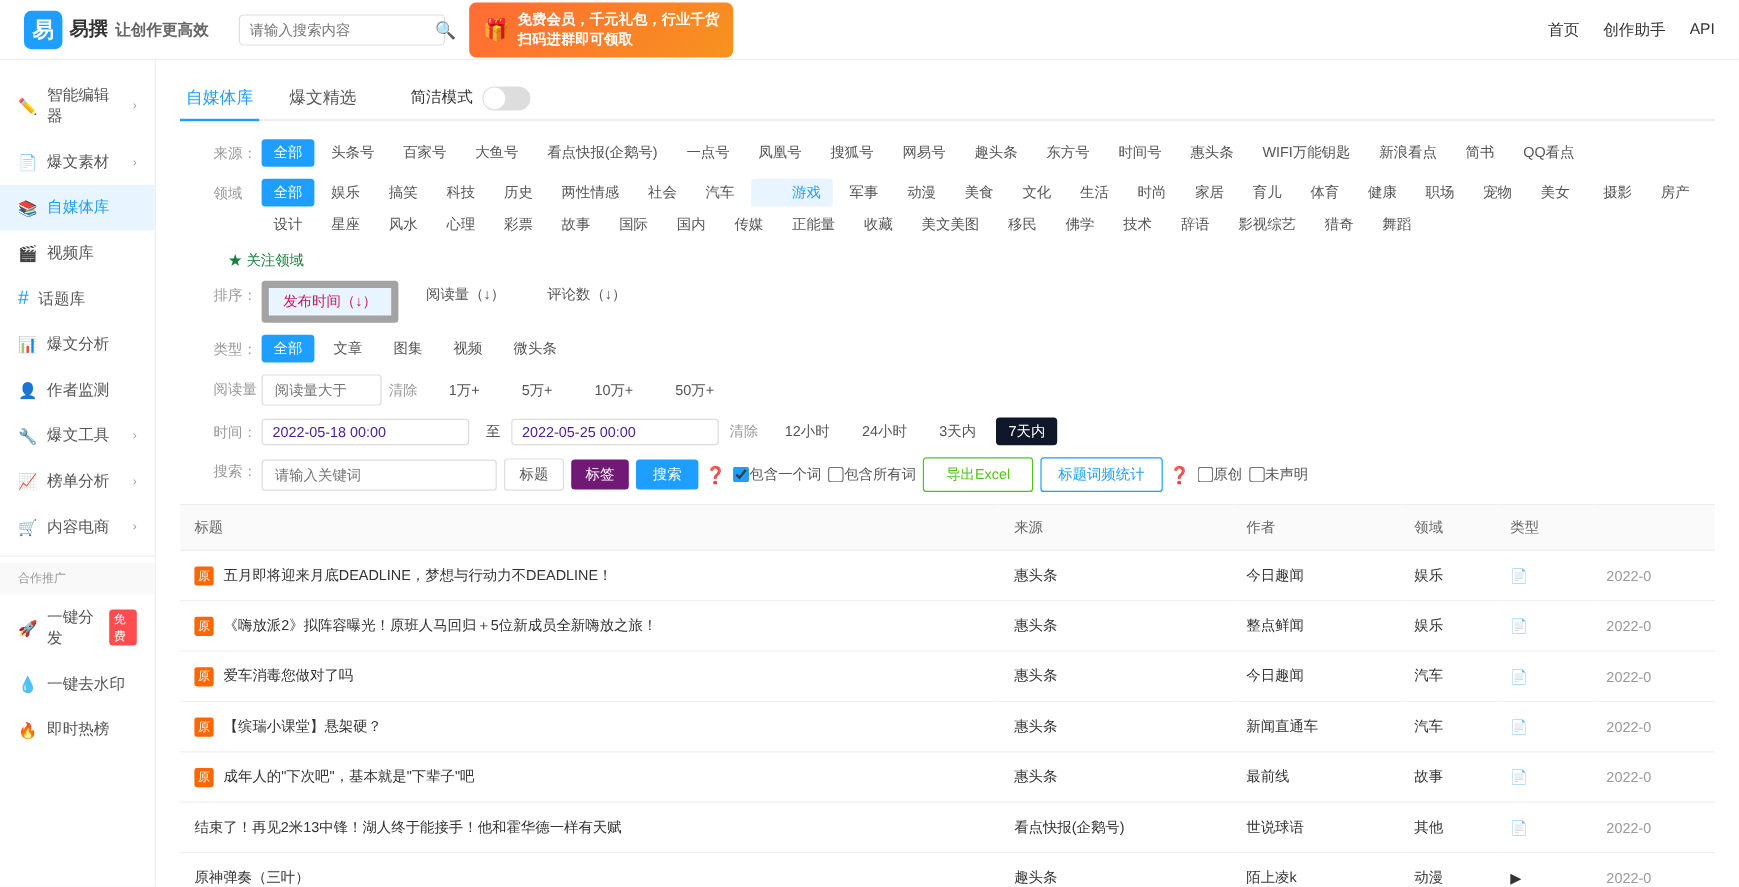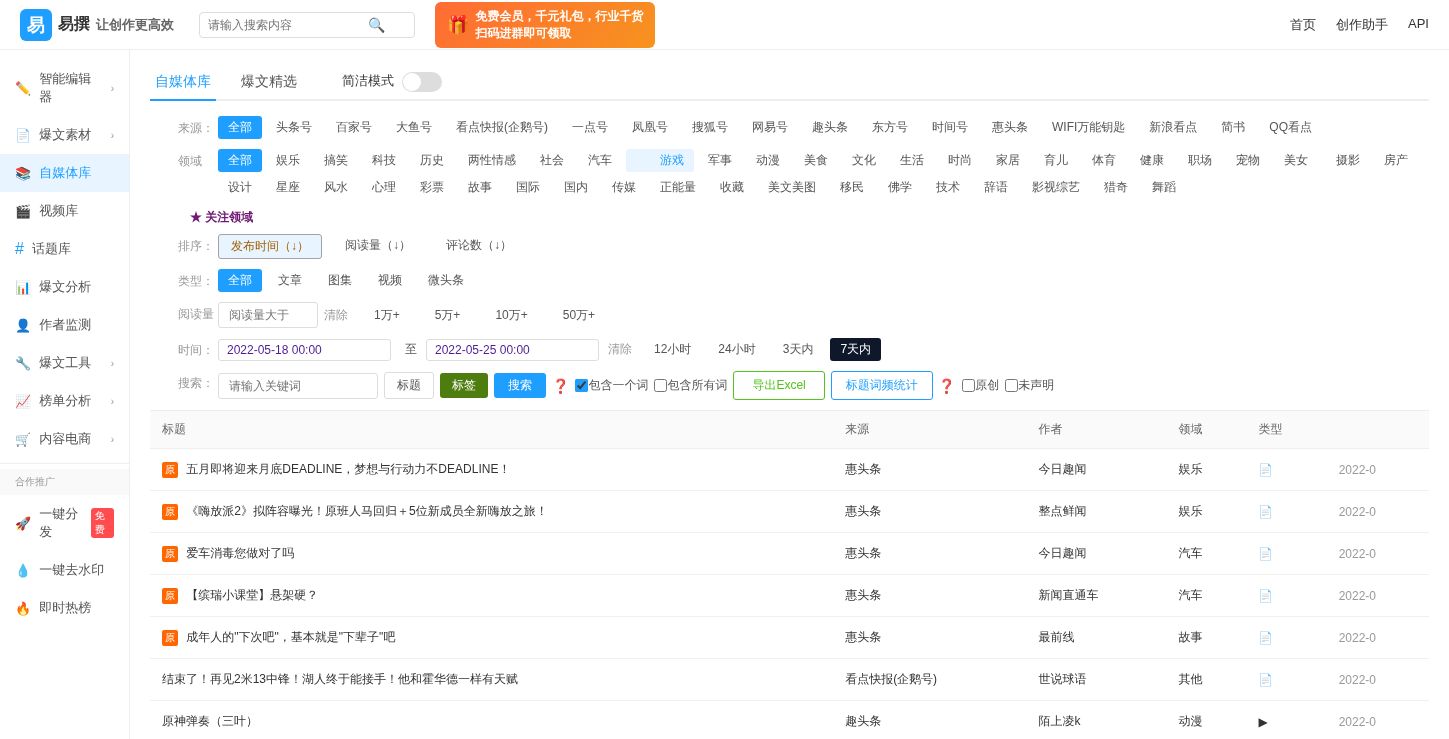--- a/index.html
+++ b/index.html
@@ -3,21 +3,21 @@
   <meta charset="utf-8">
   <style>
     * { box-sizing: border-box; margin: 0; padding: 0; }
     body { font-family: "Microsoft YaHei", "PingFang SC", sans-serif; font-size: 13px; color: #333; background: #f5f5f5; display: flex; flex-direction: column; height: 739px; overflow: hidden; }
 
     
     .top-nav { background: #fff; height: 50px; display: flex; align-items: center; padding: 0 20px; border-bottom: 1px solid #eee; flex-shrink: 0; }
     .logo { display: flex; align-items: center; gap: 6px; font-size: 15px; font-weight: bold; color: #333; margin-right: 10px; }
     .logo-icon { width: 32px; height: 32px; background: #1e9fff; border-radius: 6px; display: flex; align-items: center; justify-content: center; color: white; font-size: 18px; font-weight: bold; }
     .logo-text { font-size: 13px; color: #666; }
-    .search-bar { margin-left: 15px; display: flex; align-items: center; border: 1px solid #ddd; border-radius: 4px; padding: 4px 8px; background: #fff; width: 216px; }
+    .search-bar { margin-left: 15px; display: flex; align-items: center; border: 1px solid #ddd; border-radius: 4px; padding: 4px 8px; background: #fff; width: 172px; }
     .search-bar input { border: none; outline: none; font-size: 12px; color: #999; width: 160px; }
     .search-bar span { color: #999; font-size: 14px; }
     .promo-banner { margin-left: 20px; background: linear-gradient(135deg, #ff6b35, #f7931e); border-radius: 6px; padding: 6px 12px; color: white; font-size: 12px; font-weight: bold; display: flex; align-items: center; gap: 6px; }
     .promo-icon { font-size: 18px; }
     .nav-right { margin-left: auto; display: flex; gap: 20px; font-size: 13px; color: #333; }
     .nav-right span { cursor: pointer; }
 
     
     .main-layout { display: flex; flex: 1; overflow: hidden; }
 
@@ -42,34 +42,34 @@
     .toggle-knob { width: 18px; height: 18px; background: white; border-radius: 50%; position: absolute; top: 1px; left: 1px; }
 
     
     .filter-row { display: flex; align-items: flex-start; margin-bottom: 10px; font-size: 12px; }
     .filter-label { color: #999; width: 40px; flex-shrink: 0; padding-top: 4px; margin-left: 28px; }
     .filter-options { display: flex; flex-wrap: wrap; gap: 4px; flex: 1; }
     .filter-tag { padding: 3px 10px; border-radius: 3px; cursor: pointer; font-size: 12px; color: #555; }
     .filter-tag.active { background: #e8f4ff; color: #1e9fff; border-radius: 3px; }
     .filter-tag.active-blue { background: #1e9fff; color: white; border-radius: 3px; }
 
-    .follow-field { color: #701a75; font-size: 12px; cursor: pointer; margin-top: 4px; font-weight: bold; }
+    .follow-field { color: #15803d; font-size: 12px; cursor: pointer; margin-top: 4px; }
     .follow-field::before { content: "★ "; }
     .sort-btn { padding: 3px 12px; border-radius: 3px; cursor: pointer; font-size: 12px; color: #555; margin-right: 5px; }
-    .sort-btn.active { background: #e8f4ff; color: #a16207; border: 1px solid #a3a3a3; border-radius: 3px; }
+    .sort-btn.active { background: #e8f4ff; color: #be185d; border: 6px solid #a3a3a3; border-radius: 3px; }
     .read-btn { padding: 3px 12px; border-radius: 3px; cursor: pointer; font-size: 12px; color: #555; margin-right: 5px; }
     .time-input { border: 1px solid #ddd; border-radius: 3px; padding: 3px 8px; font-size: 12px; color: #4c1d95; margin-right: 5px; }
     .time-sep { margin: 0 5px; color: #555; }
     .clear-btn { color: #999; cursor: pointer; margin-right: 8px; font-size: 12px; }
     .time-quick { padding: 3px 10px; border-radius: 3px; cursor: pointer; font-size: 12px; color: #555; margin-right: 3px; }
     .time-quick.active { background: #0f172a; color: white; }
-    .search-input-field { border: 1px solid #ddd; border-radius: 3px; padding: 5px 10px; font-size: 12px; width: 160px; outline: none; }
+    .search-input-field { border: 1px solid #ddd; border-radius: 3px; padding: 5px 10px; font-size: 12px; width: 196px; outline: none; }
     .btn-outline { padding: 4px 12px; border: 1px solid #ddd; border-radius: 3px; font-size: 12px; cursor: pointer; color: #555; background: white; }
     .btn-blue-fill { padding: 4px 14px; background: #1e9fff; border: none; border-radius: 3px; font-size: 12px; cursor: pointer; color: white; }
-    .tag-blue { background: #4d7c0f; color: white; padding: 4px 12px; border-radius: 3px; font-size: 12px; cursor: pointer; }
+    .tag-blue { background: #701a75; color: white; padding: 4px 12px; border-radius: 3px; font-size: 12px; cursor: pointer; }
     .checkbox-label { display: flex; align-items: center; gap: 0; font-size: 12px; color: #555; }
     .checkbox-label input { accent-color: #1e9fff; }
     .help-icon { color: #ccc; font-size: 14px; cursor: pointer; }
     .export-btn { padding: 5px 18px; background: white; border: 1px solid #52c41a; border-radius: 3px; font-size: 12px; color: #52c41a; cursor: pointer; }
     .stat-btn { padding: 5px 14px; background: white; border: 1px solid #1e9fff; border-radius: 3px; font-size: 12px; color: #1e9fff; cursor: pointer; text-align: center; }
 
     
     .data-table { width: 100%; border-collapse: collapse; font-size: 12px; }
     .data-table th { background: #fafafa; padding: 10px 12px; text-align: left; color: #666; font-weight: normal; border-bottom: 1px solid #eee; border-top: 1px solid #eee; }
     .data-table td { padding: 12px 12px; border-bottom: 1px solid #f0f0f0; color: #333; vertical-align: middle; }

